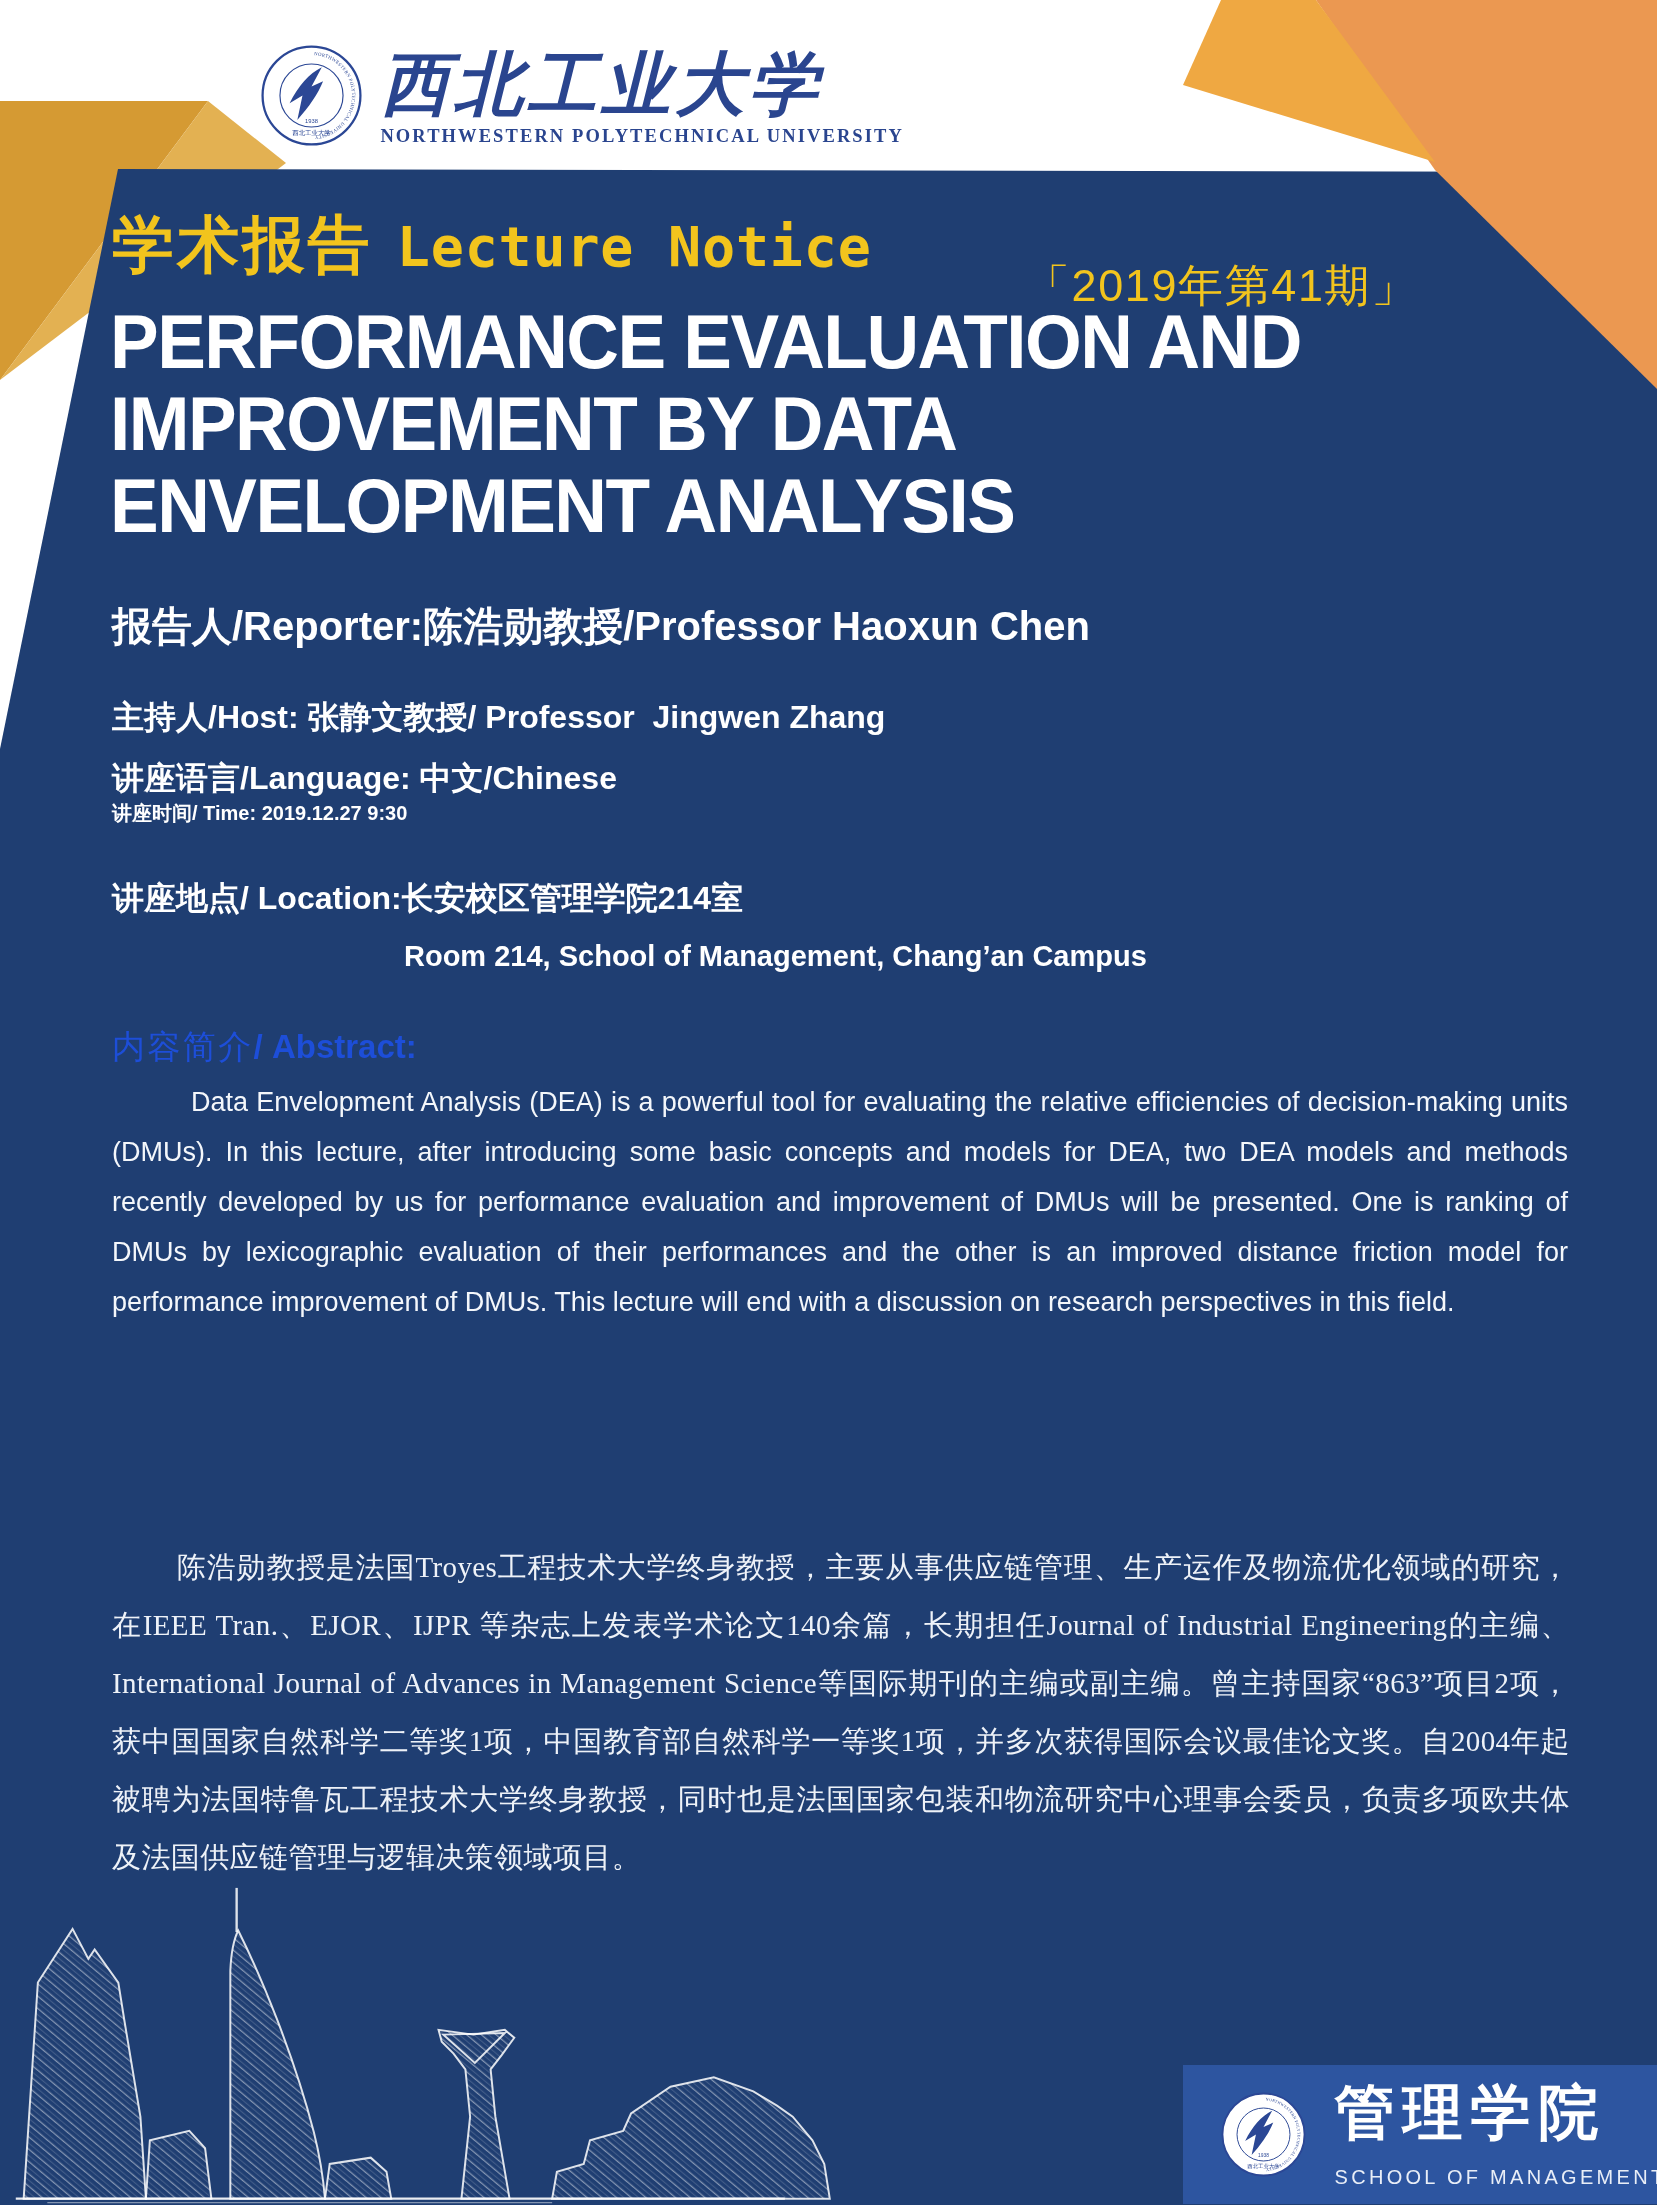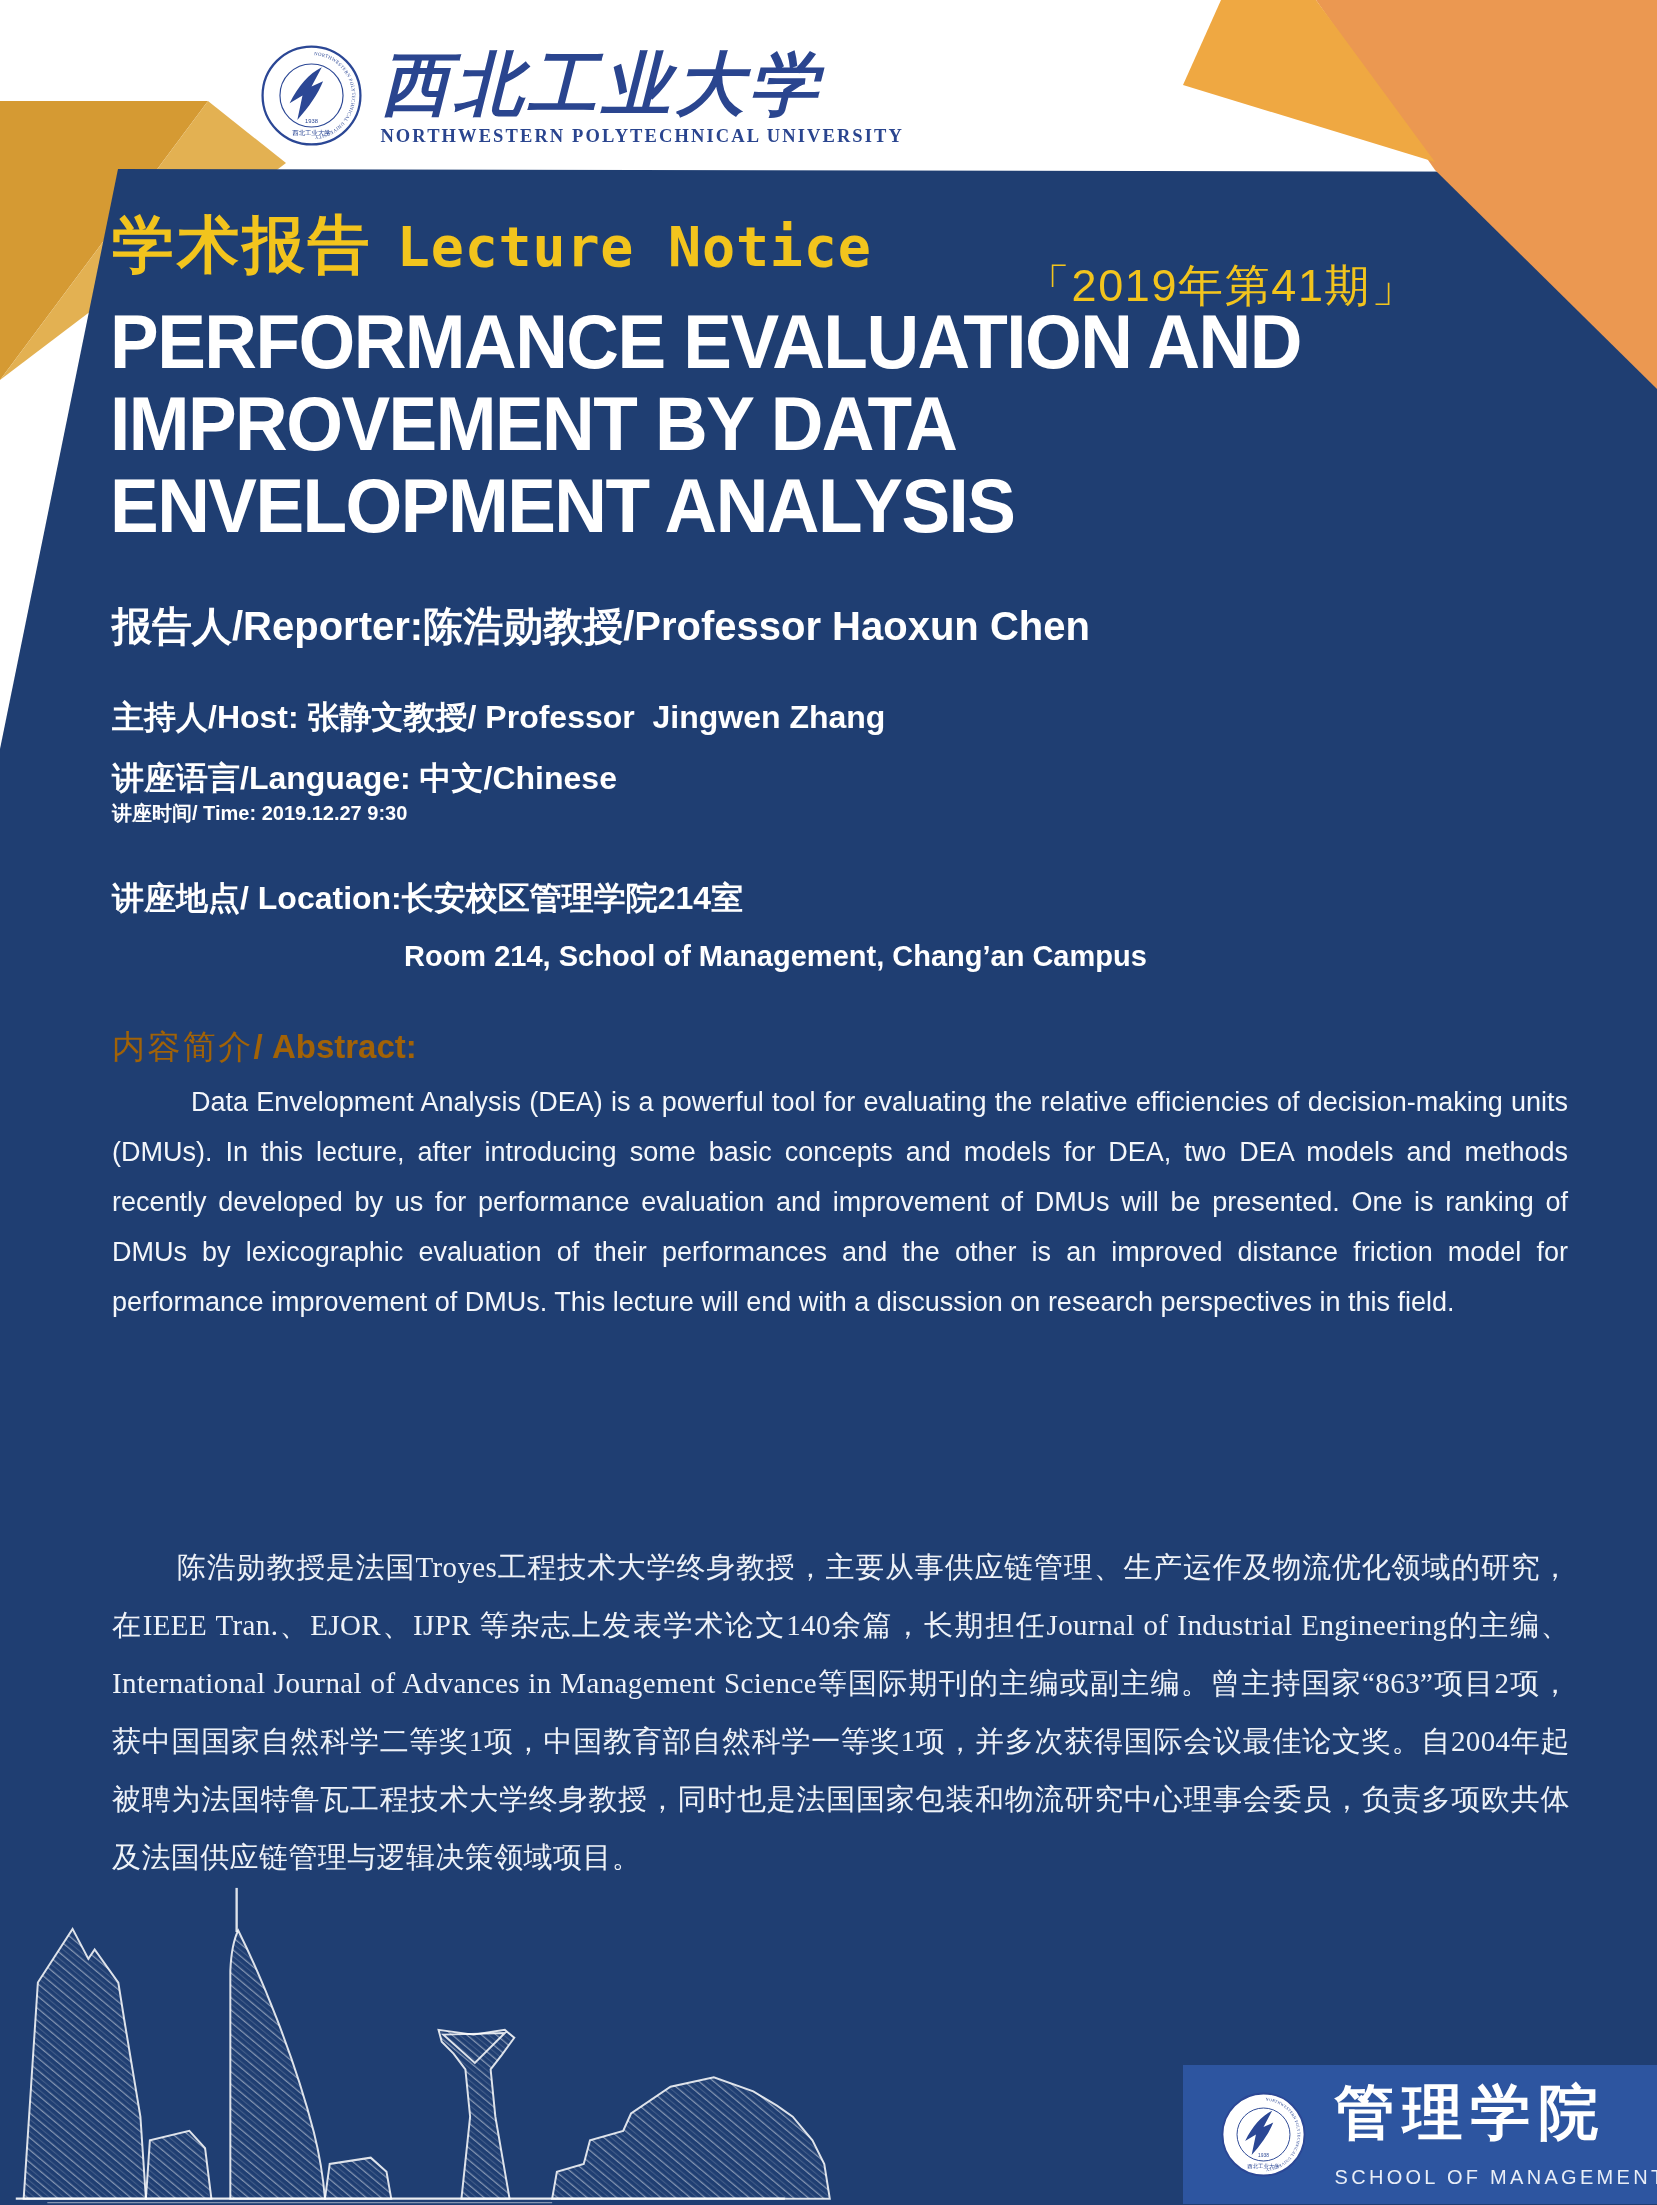--- a/index.html
+++ b/index.html
@@ -37,21 +37,21 @@
   
   .info-line{position:absolute;left:112px;color:#ffffff;font-weight:bold;white-space:pre-wrap;}
   .reporter {top:599px;font-size:40px;}
   .host     {top:696px;font-size:32px;}
   .language {top:757px;font-size:32px;}
   .time     {top:800px;font-size:20px;}
   .location {top:877px;font-size:32px;}
   .room     {left:404px;top:940px;font-size:29px;}
 
   
-  .sec-head{position:absolute;left:112px;color:#a16207;font-size:33px;}
+  .sec-head{position:absolute;left:112px;color:#1d4ed8;font-size:33px;}
   .sec-head .cn{font-family:"Liberation Serif",serif;font-weight:normal;letter-spacing:2.4px;}
   .sec-head .en{font-weight:bold;}
   .abstract-head{top:1025px;}
   .intro-head{top:1478px;}
   .abstract-body{position:absolute;left:112px;top:1077px;width:1456px;color:#F4F7FB;
                  font-weight:300;font-size:27px;line-height:50px;text-align:justify;text-indent:79px;}
   .intro-body{position:absolute;left:112px;top:1538px;width:1458px;color:#EEF2F8;
               font-family:"Liberation Serif",serif;font-size:29px;line-height:58px;
               text-align:justify;text-indent:65px;letter-spacing:0.4px;}
 

